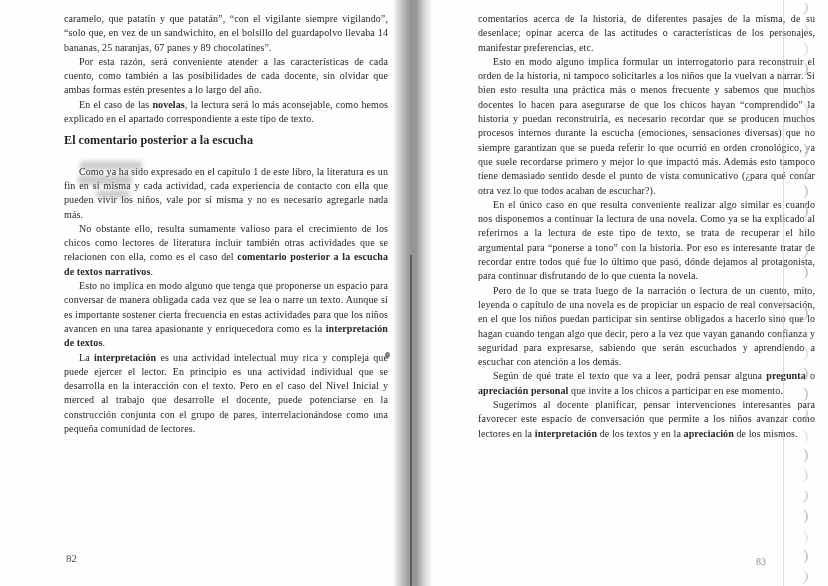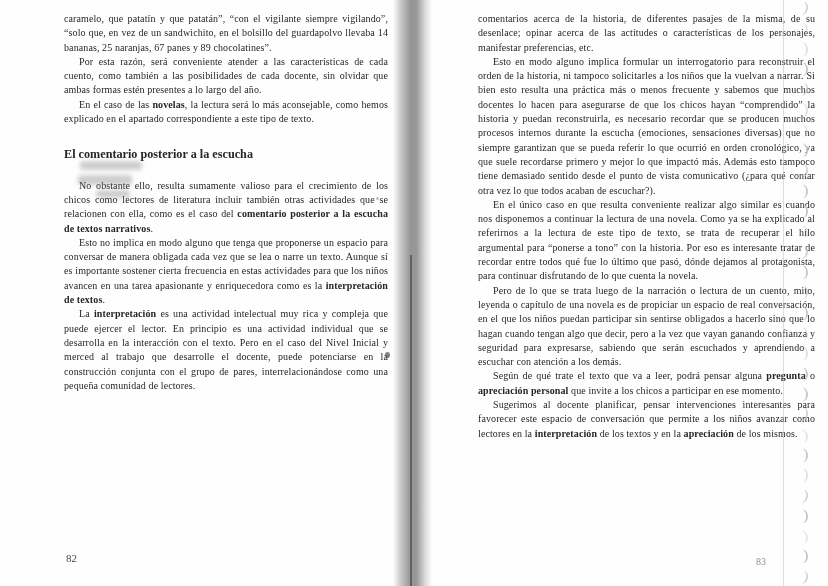--- a/index.html
+++ b/index.html
@@ -17,21 +17,21 @@
   .col-right{left:442px;width:337px;margin-left:36px;}
   .para{
     margin:0;text-align:justify;
     font-size:10px;line-height:14.3px;
     letter-spacing:.1px;
   }
   .para.indent{text-indent:15px;}
   .b{font-weight:bold;}
   .heading{
     font-size:12.2px;line-height:14.3px;font-weight:bold;
-    margin:21px 0 17px 0;text-align:left;
+    margin:7px 0 17px 0;text-align:left;
   }
   
   .pagenum{position:absolute;font-size:11px;}
   .pagenum-left{left:66px;top:552px;color:#4a4a4a;}
   .pagenum-right{left:756px;top:556px;color:#8d8d8d;font-size:10px;}
   
   .gutter{
     position:absolute;left:393px;top:0;width:39px;height:586px;
     background:linear-gradient(90deg,
       rgba(138,138,138,0) 0%,
@@ -77,20 +77,21 @@
 <body>
 
 <div class="sheet">
 
   <div>
     <div class="col col-left" id="left-col">
         <p class="para"><span>caramelo, que patatín y que patatán”, “con el vigilante siempre vigilando”, “solo que, en vez de un sandwichito, en el bolsillo del guardapolvo llevaba 14 bananas, 25 naranjas, 67 panes y 89 chocolatines”.</span></p>
         <p class="para indent"><span>Por esta razón, será conveniente atender a las características de cada cuento, como también a las posibilidades de cada docente, sin olvidar que ambas formas estén presentes a lo largo del año.</span></p>
         <p class="para indent"><span>En el caso de las </span><span class="b">novelas</span><span>, la lectura será lo más aconsejable, como hemos explicado en el apartado correspondiente a este tipo de texto.</span></p>
         <h2 class="heading"><span>El comentario posterior a la escucha</span></h2>
+        <p class="para indent"><span>Como ya ha sido expresado en el capítulo 1 de este libro, la literatura es un fin en sí misma y cada actividad, cada experiencia de contacto con ella que pueden vivir los niños, vale por sí misma y no es necesario agregarle nada más.</span></p>
         <p class="para indent"><span>No obstante ello, resulta sumamente valioso para el crecimiento de los chicos como lectores de literatura incluir también otras actividades que se relacionen con ella, como es el caso del </span><span class="b">comentario posterior a la escucha de textos narrativos</span><span>.</span></p>
         <p class="para indent"><span>Esto no implica en modo alguno que tenga que proponerse un espacio para conversar de manera obligada cada vez que se lea o narre un texto. Aunque sí es importante sostener cierta frecuencia en estas actividades para que los niños avancen en una tarea apasionante y enriquecedora como es la </span><span class="b">interpretación de textos</span><span>.</span></p>
         <p class="para indent"><span>La </span><span class="b">interpretación</span><span> es una actividad intelectual muy rica y compleja que puede ejercer el lector. En principio es una actividad individual que se desarrolla en la interacción con el texto. Pero en el caso del Nivel Inicial y merced al trabajo que desarrolle el docente, puede potenciarse en la construcción conjunta con el grupo de pares, interrelacionándose como una pequeña comunidad de lectores.</span></p>
       </div>
     <div class="smudge smudge-1"></div>
     <div class="smudge smudge-2"></div>
     <div class="smudge smudge-3"></div>
     <div class="pagenum pagenum-left">82</div>
   </div>
 

